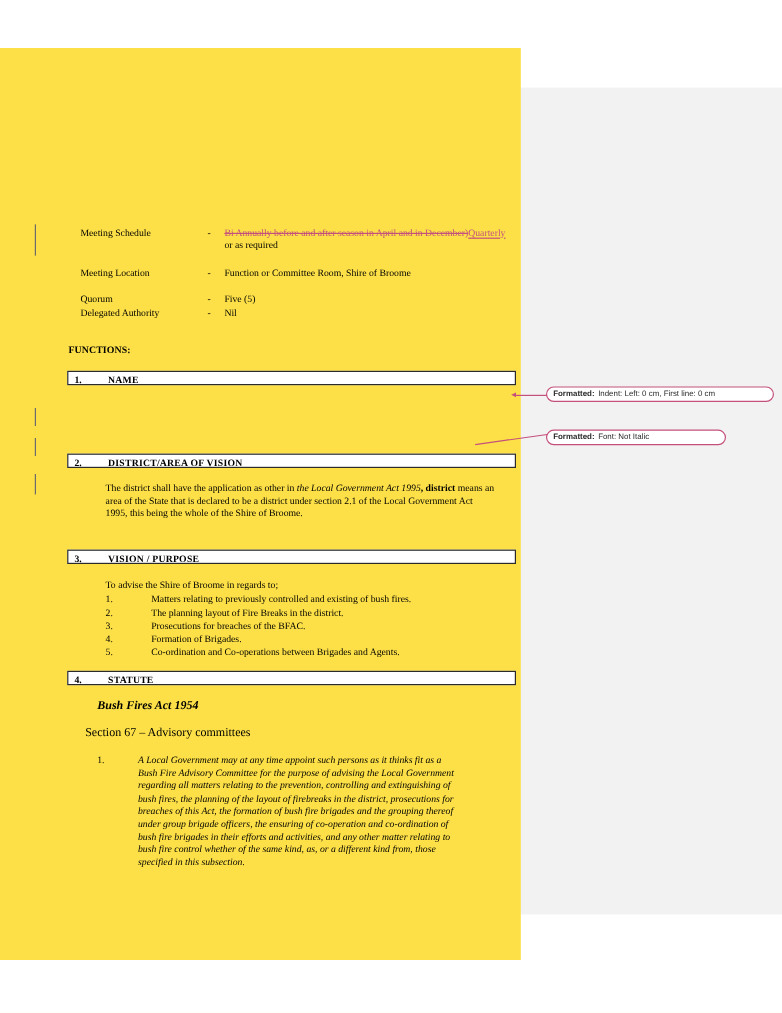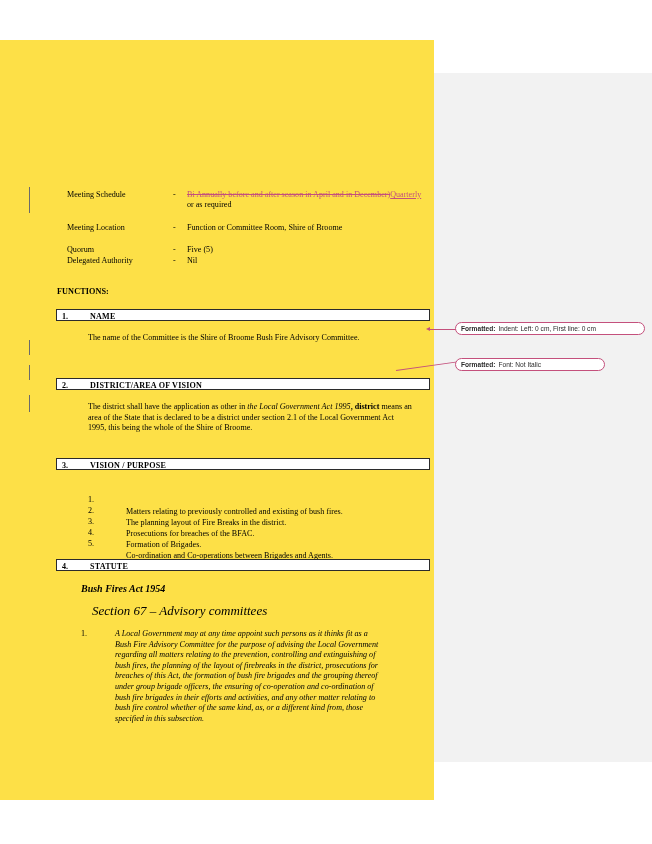--- a/index.html
+++ b/index.html
@@ -137,37 +137,36 @@
   }
   .list-line .ln-num {
     position: absolute;
     left: 0;
     top: 0;
     width: 20px;
   }
   .list-line .ln-txt {
     position: absolute;
     left: 38px;
-    top: 12px;
+    top: 0;
     width: 300px;
   }
 
   
   .statute-title {
     position: absolute;
     left: 81px;
     font-style: italic;
     font-weight: bold;
     font-size: 10px;
   }
   .statute-sub {
     position: absolute;
-    left: 92px;
-    font-style: italic;
-    font-size: 13px;
+    left: 71px;
+    font-size: 10px;
   }
   #quote-num {
     position: absolute;
     left: 81px;
     top: 589px;
     font-size: 8.1px;
   }
   #quote-text {
     position: absolute;
     left: 115px;
@@ -261,32 +260,32 @@
       <span class="def-dash">-</span>
       <span class="def-value">Nil</span>
     </div>
 
     <div id="functions-heading">FUNCTIONS:</div>
 
     <div class="section-bar" style="top:269px;">
       <span class="sec-num">1.</span>
       <span class="sec-title">NAME</span>
     </div>
-    <div class="para" style="top:293px; width:300px;">The name of the Committee is the Shire of Broome Bush Fire Advisory Committee.</div>
 
     <div class="section-bar" style="top:338px;">
       <span class="sec-num">2.</span>
       <span class="sec-title">DISTRICT/AREA OF VISION</span>
     </div>
     <div class="para narrow" style="top:362px;"><span>The district shall have the application as other in </span><span class="it">the Local Government Act 1995</span><span class="bi">, district</span><span> means an area of the State that is declared to be a district under section 2.1 of the Local Government Act 1995,  this being the whole of the Shire of Broome.</span></div>
 
     <div class="section-bar" style="top:418px;">
       <span class="sec-num">3.</span>
       <span class="sec-title">VISION / PURPOSE</span>
     </div>
+    <div class="para" style="top:443px;">To advise the Shire of Broome in regards to;</div>
 
     <div class="list-line" style="top:455px;">
       <span class="ln-num">1.</span>
       <span class="ln-txt">Matters relating to previously controlled and existing of bush fires.</span>
     </div>
     <div class="list-line" style="top:466px;">
       <span class="ln-num">2.</span>
       <span class="ln-txt">The planning layout of Fire Breaks in the district.</span>
     </div>
     <div class="list-line" style="top:477px;">

